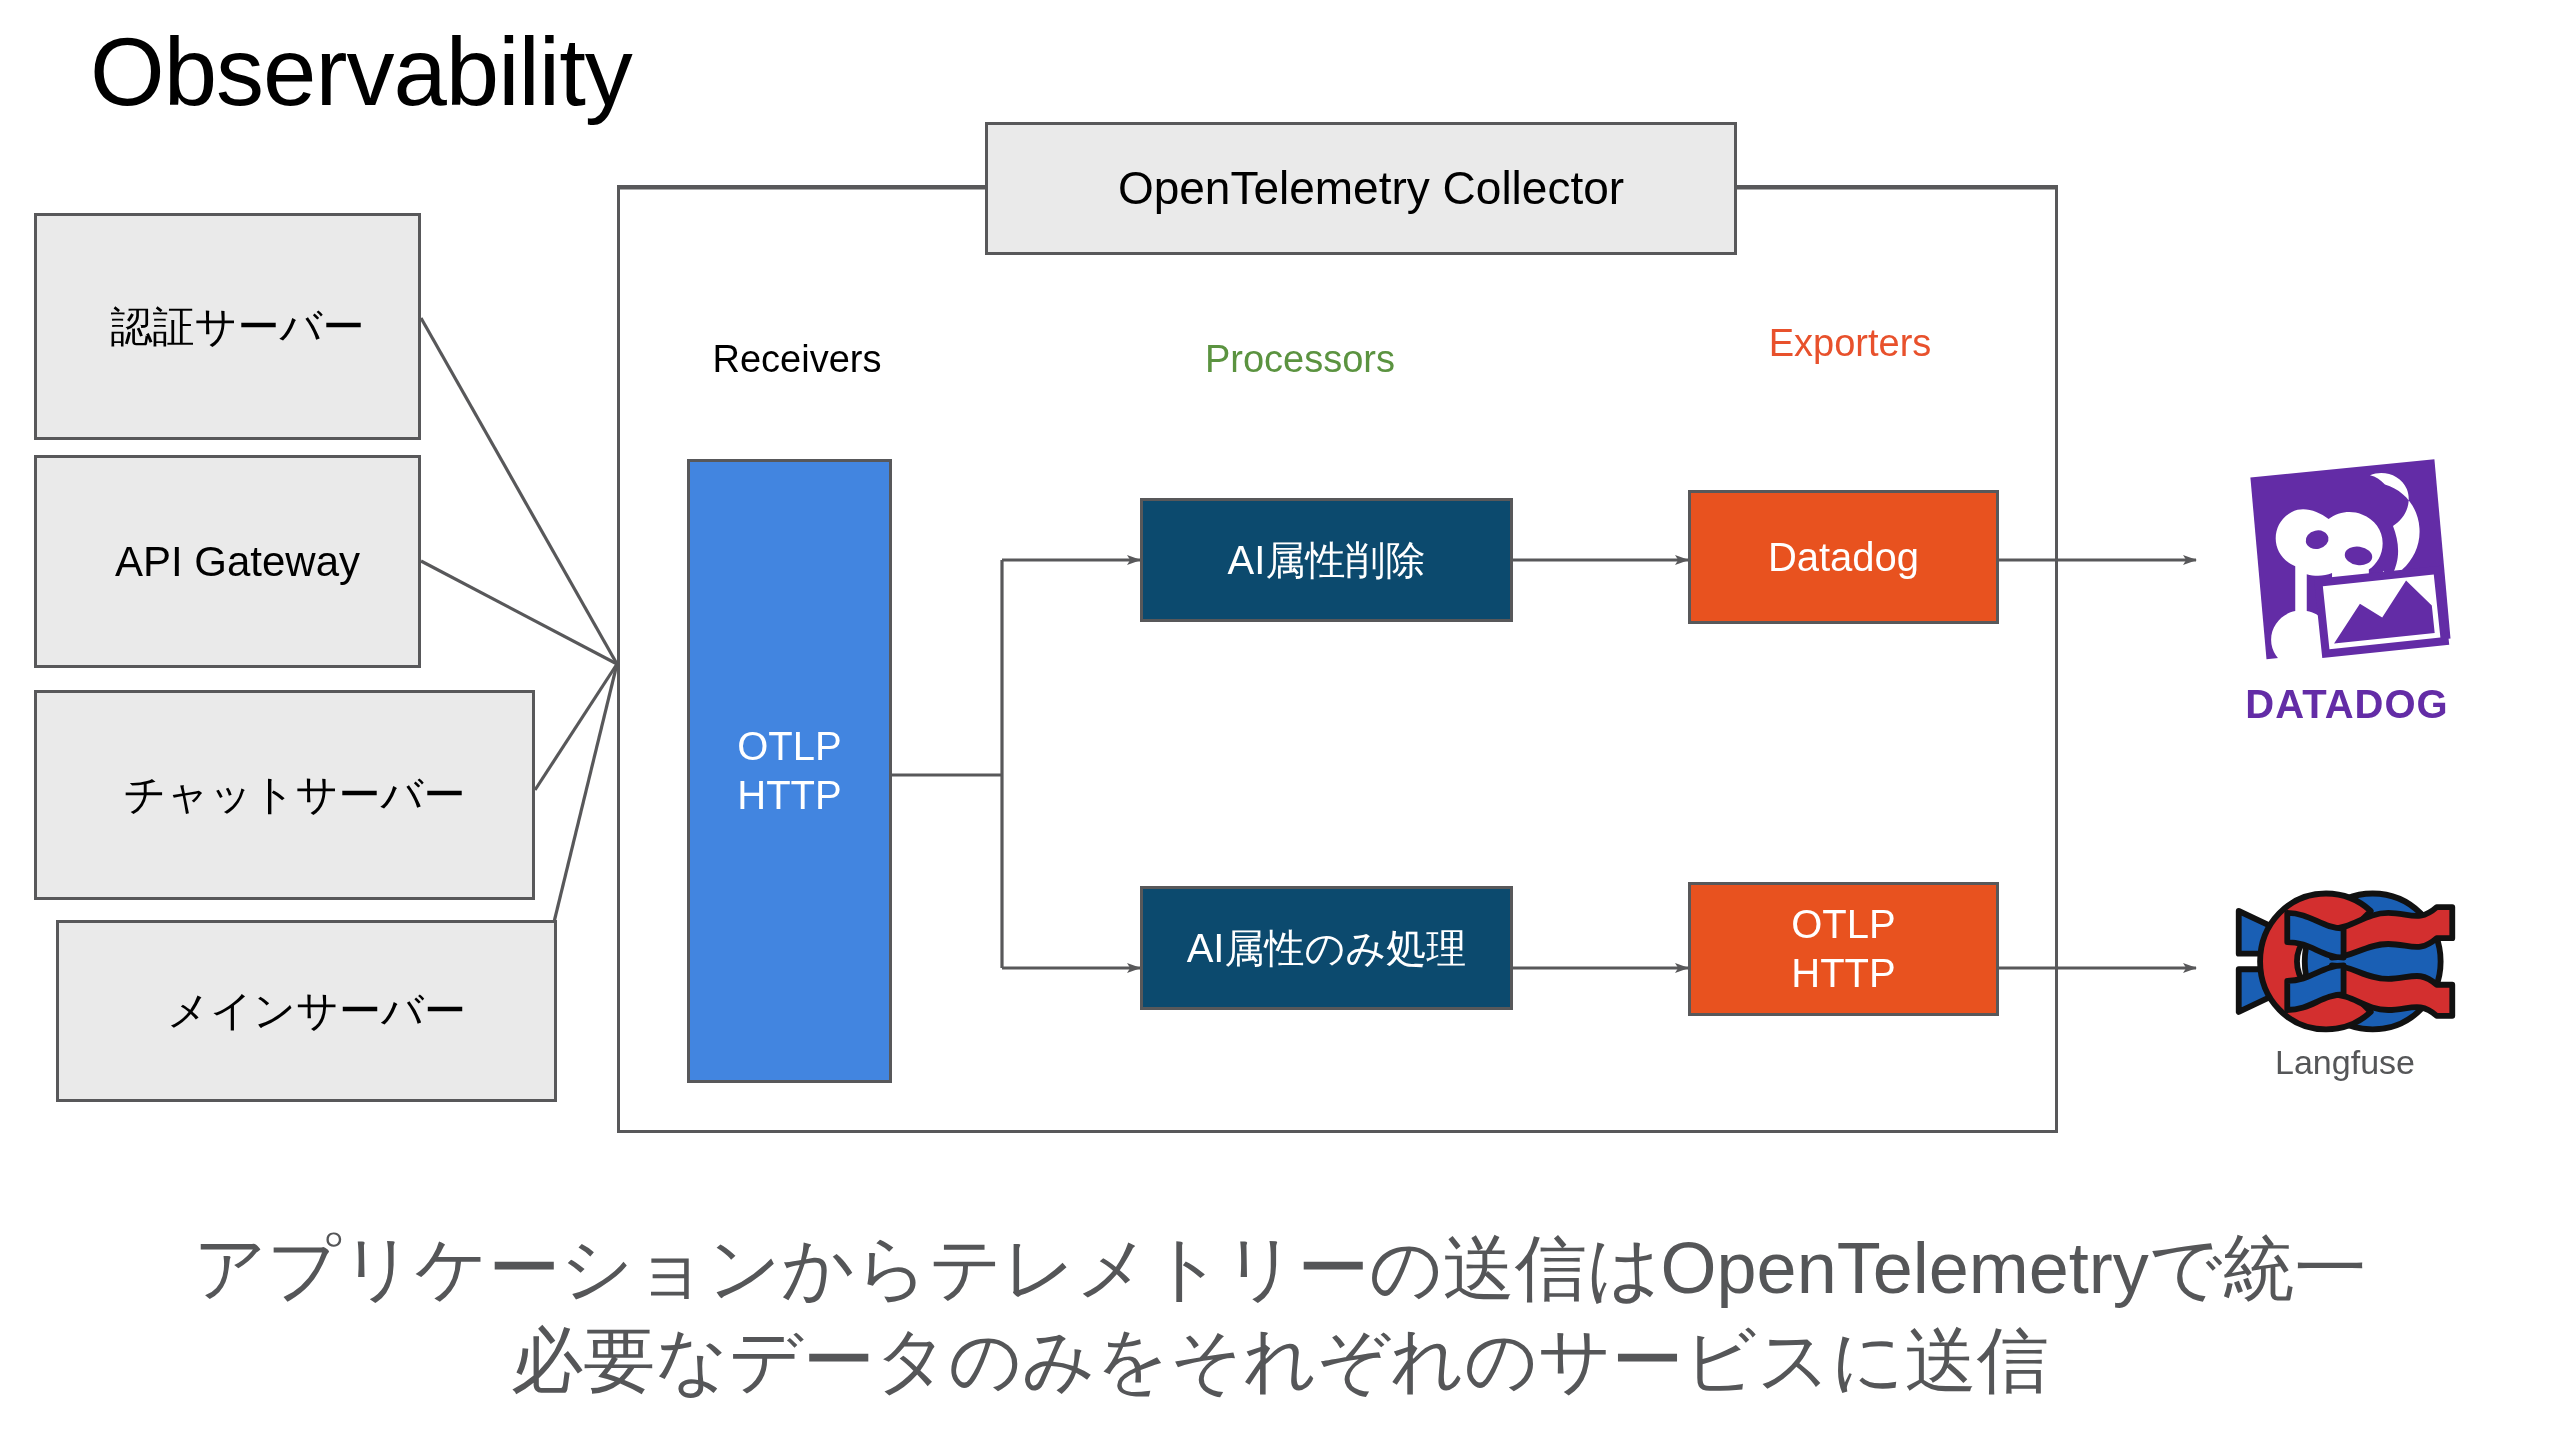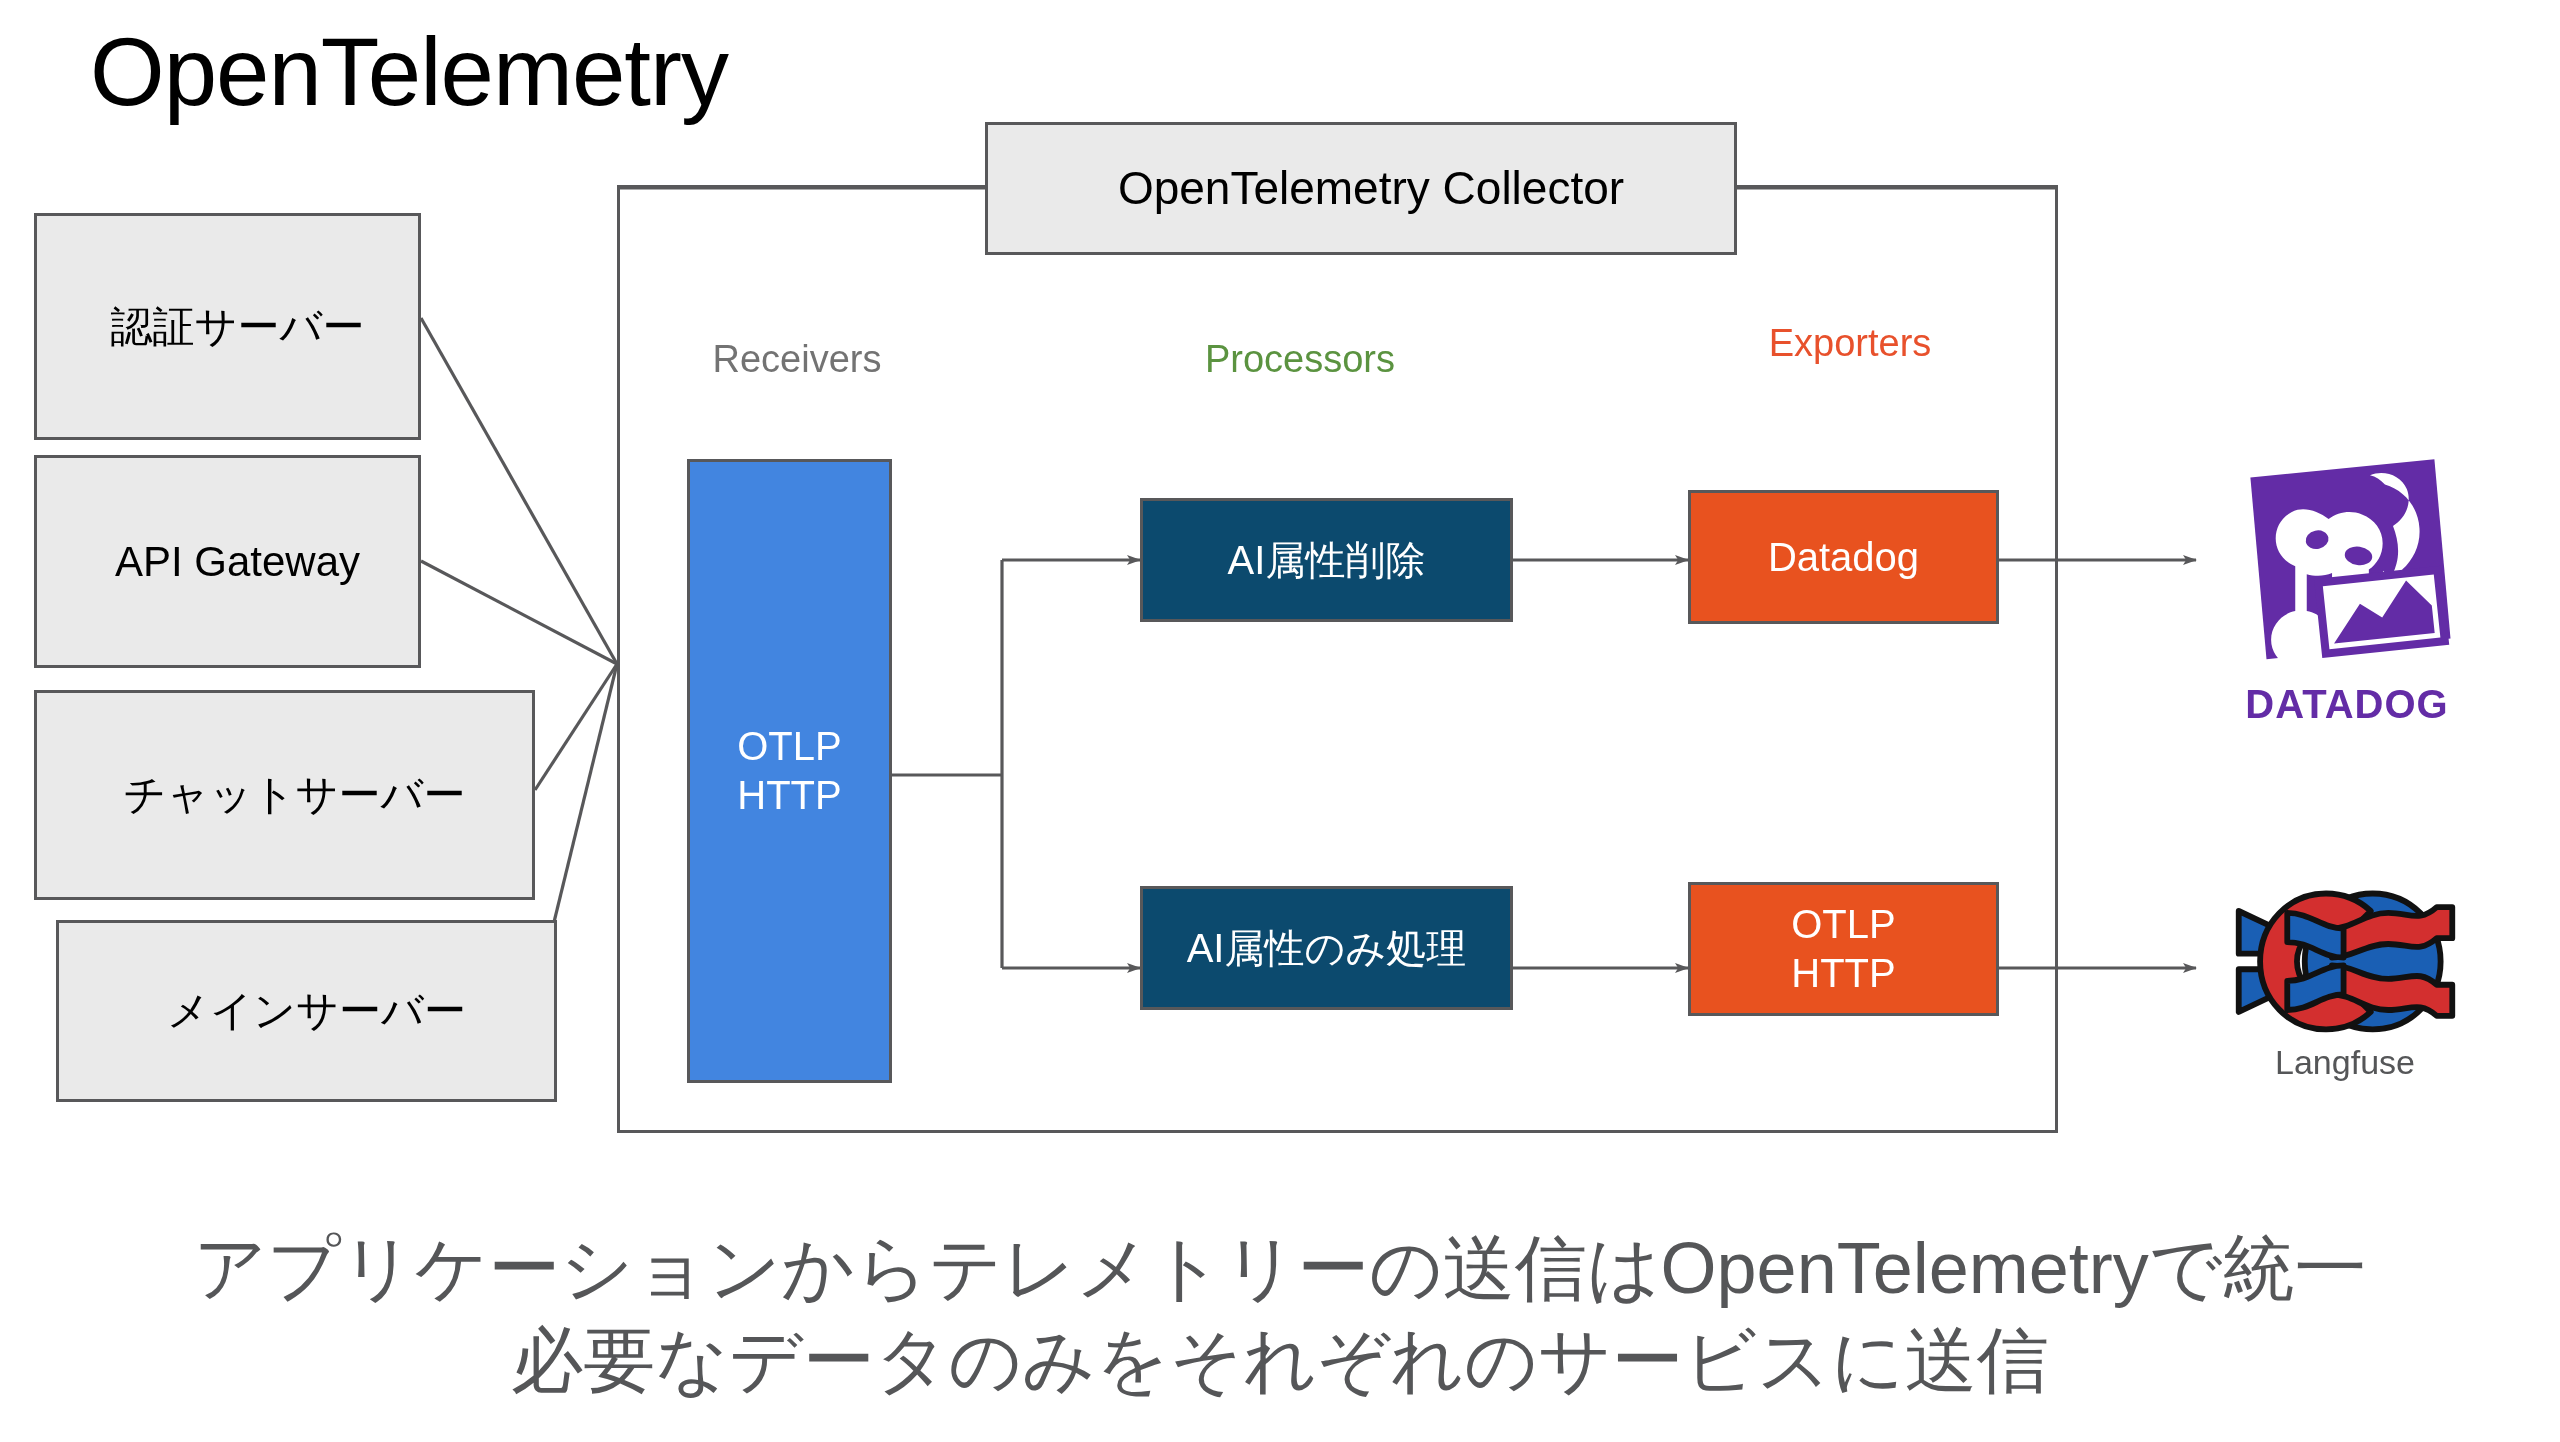--- a/index.html
+++ b/index.html
@@ -58,21 +58,21 @@
   }
   #collector-title {
     font-size: 46px;
   }
 
   
   .section-label {
     font-size: 38px;
     white-space: nowrap;
   }
-  #label-receivers  { color: #737373; }
+  #label-receivers  { color: #000000; }
   #label-processors { color: #5b9340; }
   #label-exporters  { color: #e8512c; }
 
   
   .layer {
     left: 0; top: 0;
     width: 2560px;
     height: 1442px;
     pointer-events: none;
   }
@@ -98,21 +98,21 @@
   #langfuse-caption {
     font-size: 34px;
     color: #555658;
   }
 </style>
 </head>
 <body>
 
 <div id="stage">
 
-  <div class="abs" id="page-title">OpenTelemetry</div>
+  <div class="abs" id="page-title">Observability</div>
 
   <div class="abs" id="collector-frame" style="left:617px; top:185px; width:1441px; height:948px;"></div>
 
   <svg class="abs layer" id="connectors" viewBox="0 0 2560 1442">
     <defs>
       <marker id="arrowhead" markerWidth="14" markerHeight="10" refX="13" refY="5" orient="auto" markerUnits="userSpaceOnUse">
         <path d="M0,0 L14,5 L0,10 L3.2,5 Z" fill="#58585a"></path>
       </marker>
     </defs>
 

